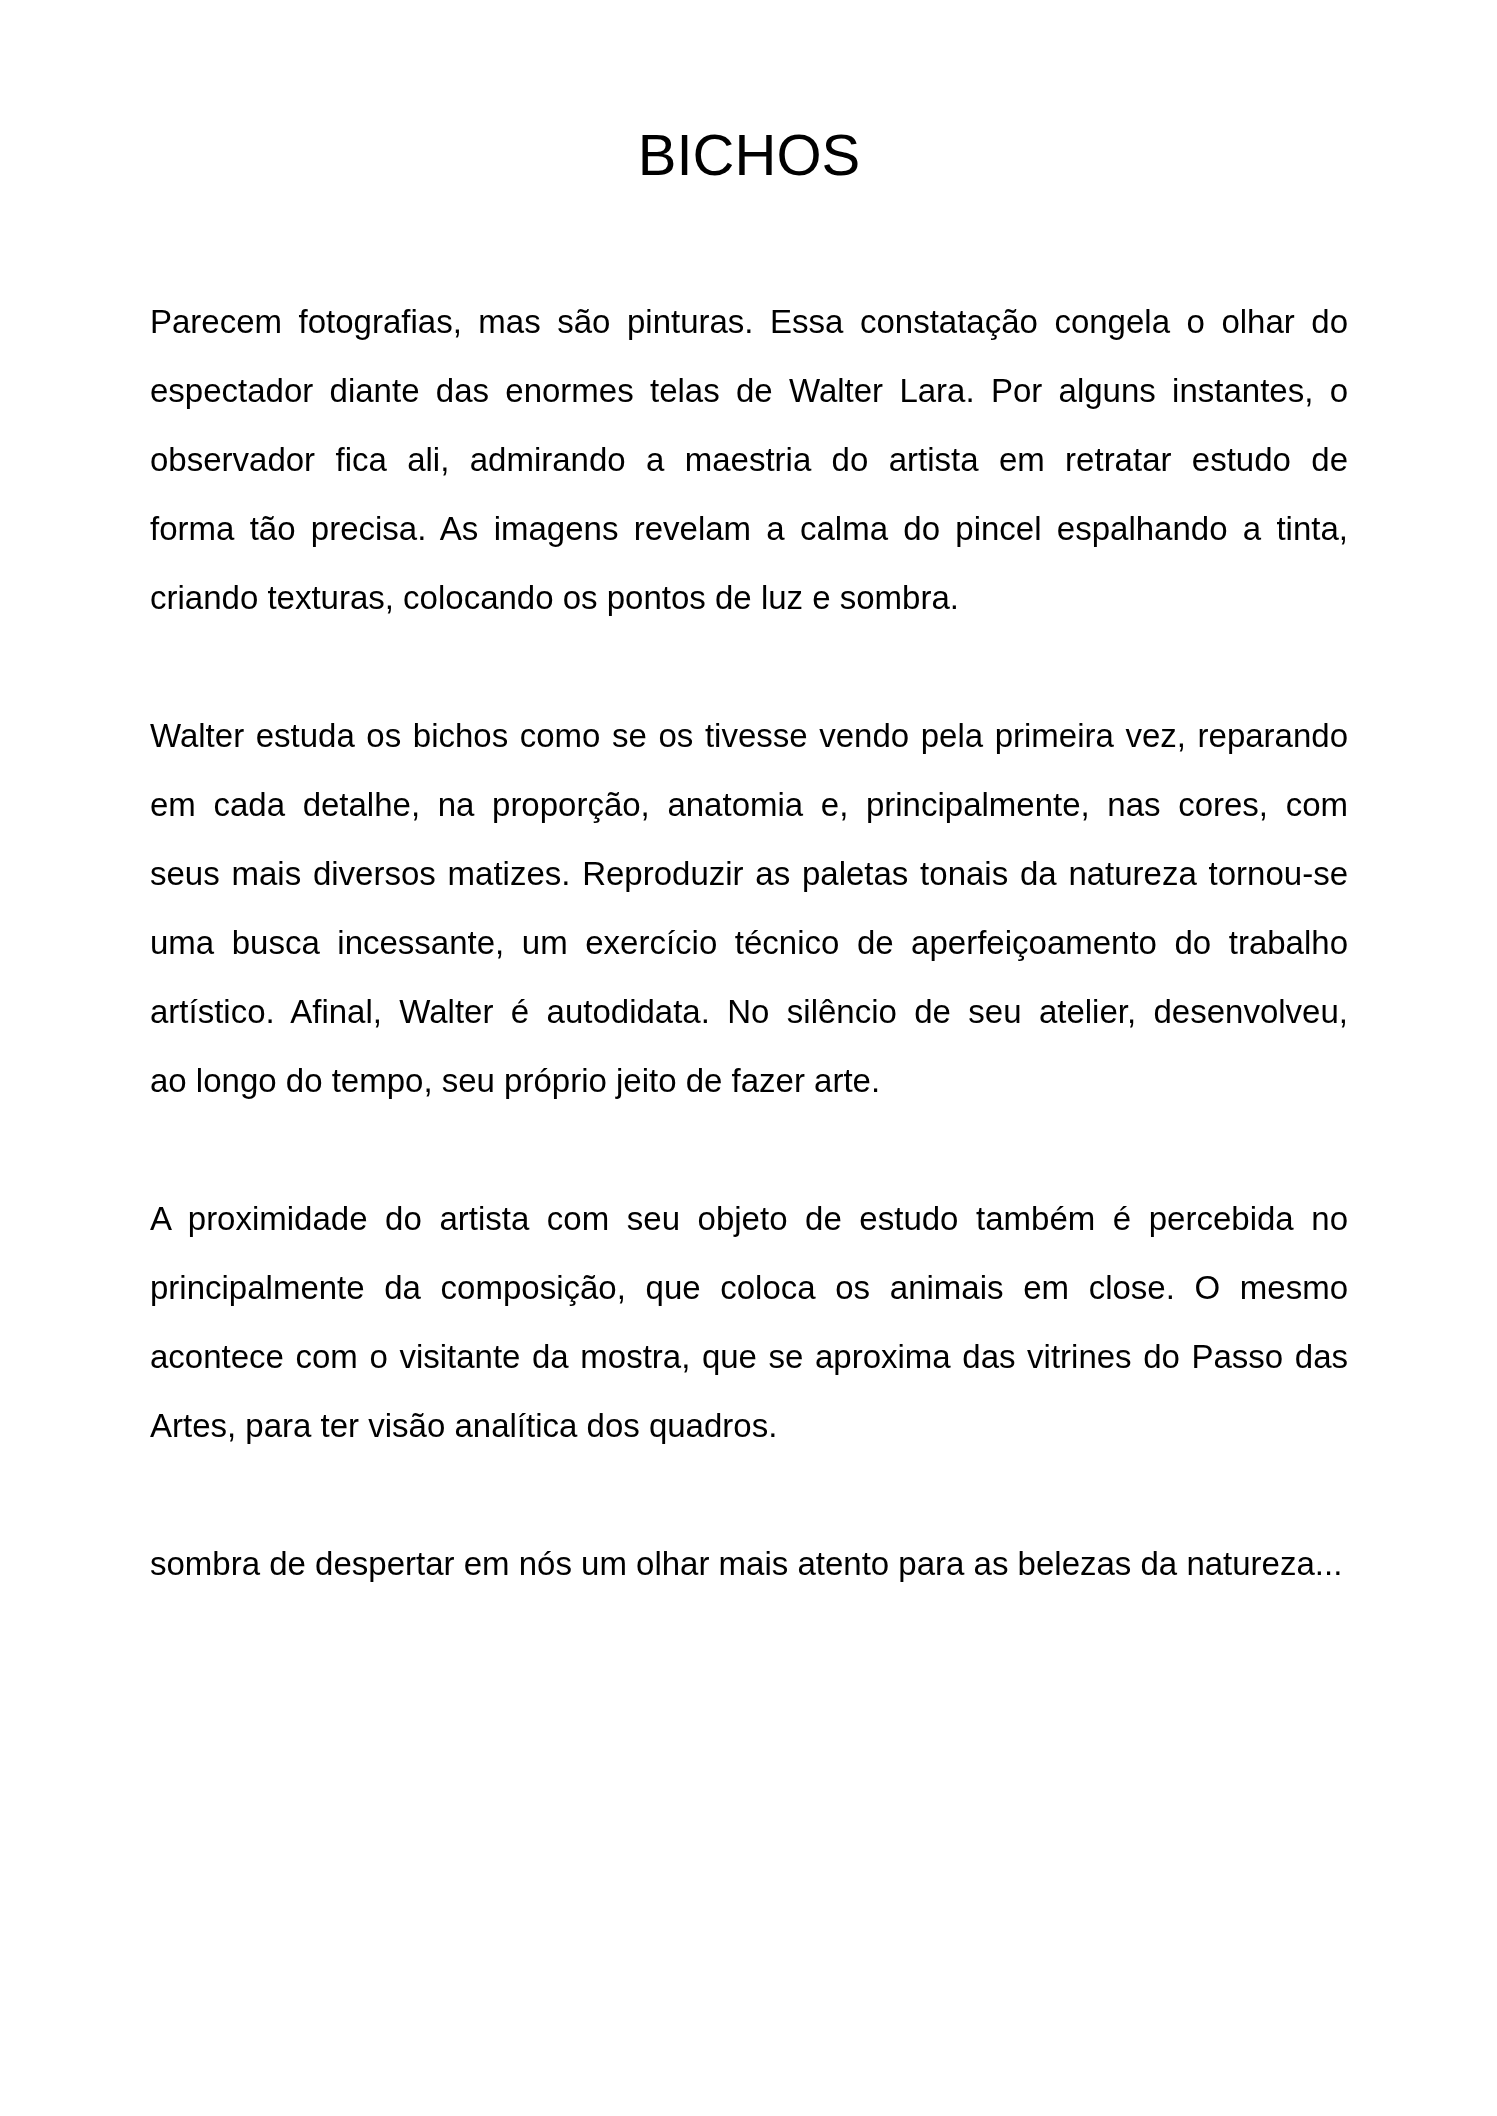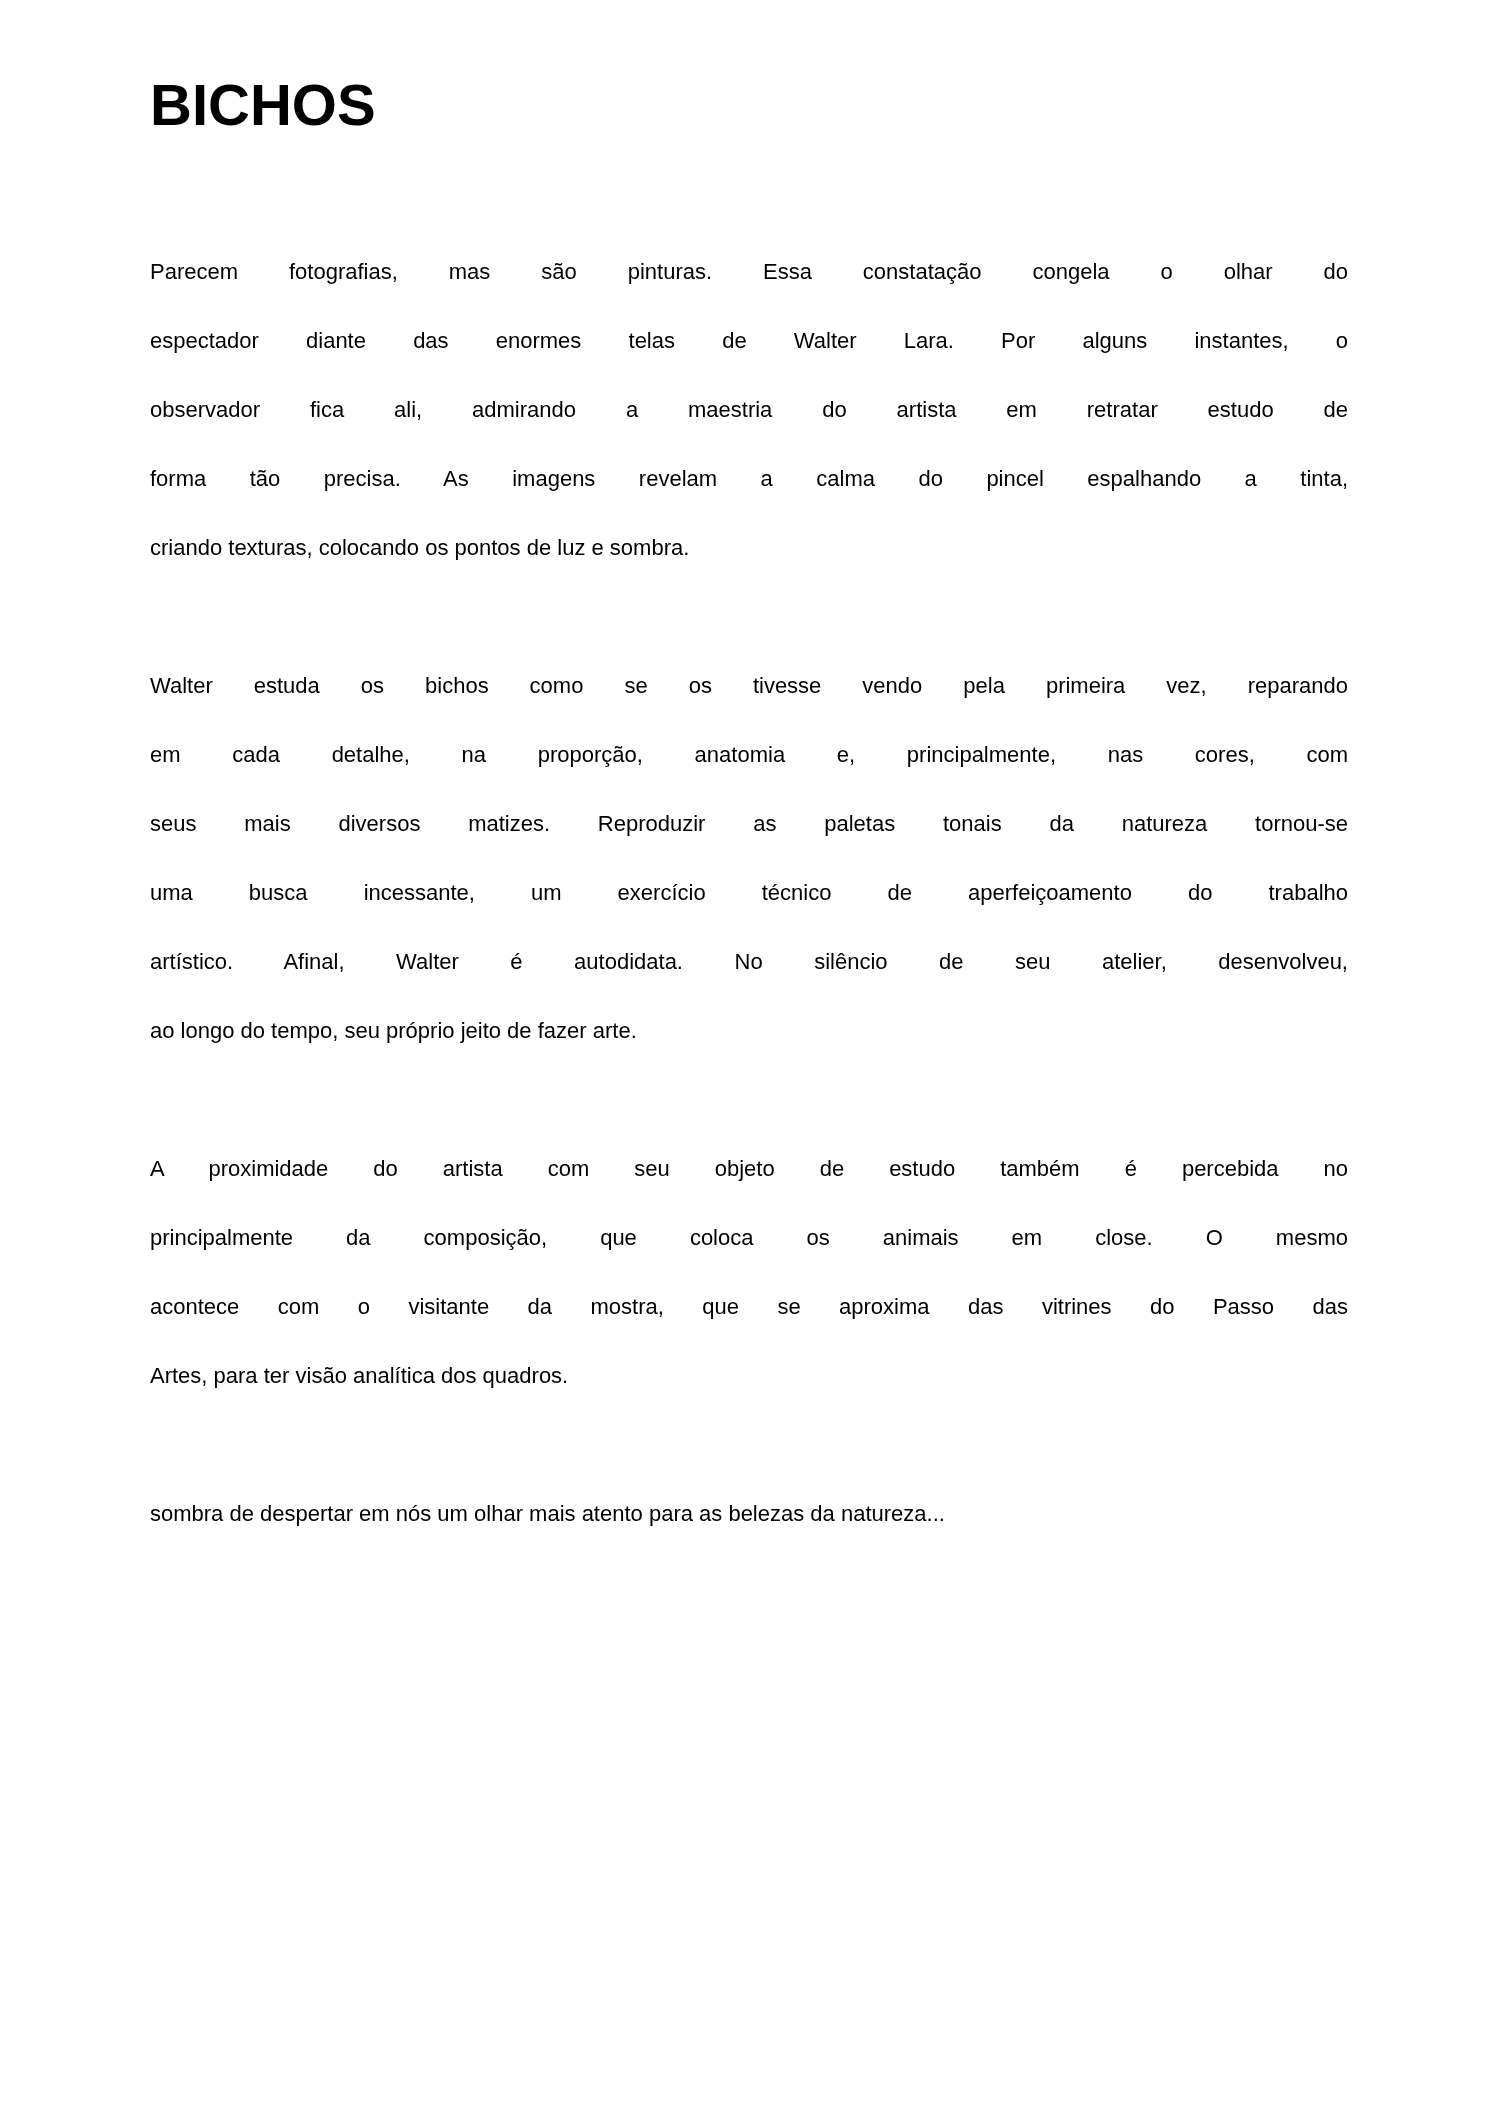--- a/index.html
+++ b/index.html
@@ -16,29 +16,30 @@
     font-family: "Liberation Sans", "DejaVu Sans", sans-serif;
     overflow: hidden;
   }
   .content {
     position: absolute;
     left: 150px;
     top: 0;
     width: 1198px;
   }
   .title {
-    margin: 70px 0 98px 0;
+    margin: 120px 0 98px 0;
     font-size: 58px;
-    font-weight: bold;
+    font-weight: normal;
     line-height: 69px;
+    text-align: center;
     letter-spacing: 0px;
   }
   .para {
     margin: 0 0 69px 0;
-    font-size: 22px;
+    font-size: 33px;
     line-height: 69px;
   }
   .line {
     text-align: justify;
     text-align-last: justify;
     white-space: normal;
   }
   .line.last {
     text-align: justify;
     text-align-last: left;

